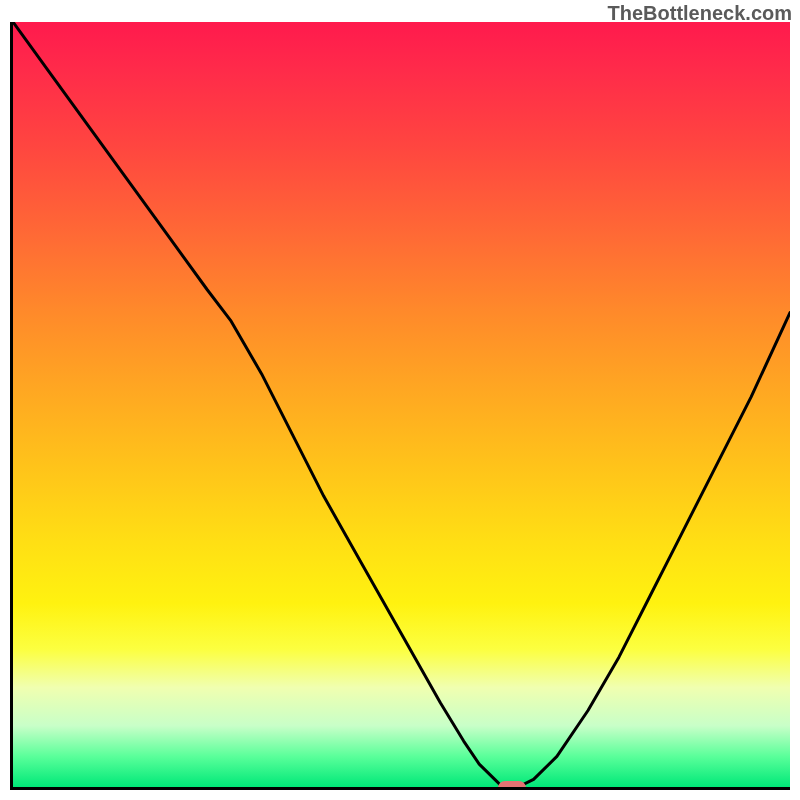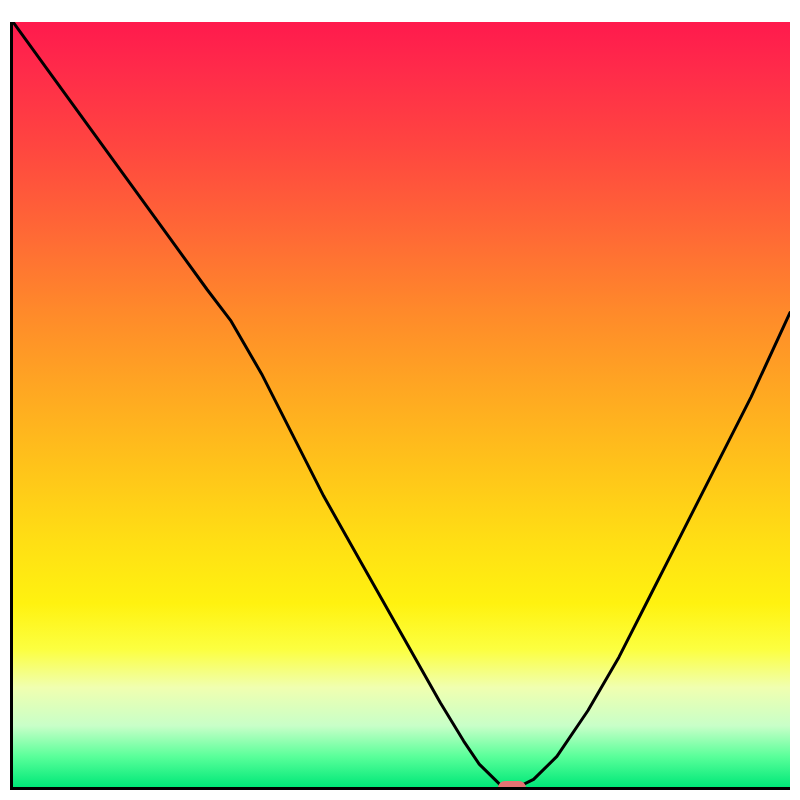--- a/index.html
+++ b/index.html
@@ -64,20 +64,21 @@
     background: #e57373;
     border-radius: 7px;
     transform: translate(-50%, -50%);
   }
 </style>
 </head>
 <body>
 
 <div class="chart-container">
 
+  <div class="watermark">TheBottleneck.com</div>
 
   <div class="plot-frame">
     <div class="gradient-bg"></div>
 
     <svg class="curve-svg" viewBox="0 0 780 768" preserveAspectRatio="none">
       <path id="curve-path" fill="none" stroke="#000" stroke-width="3" stroke-linejoin="round" stroke-linecap="round" d="M0.0 0.0 L39.0 53.8 L78.0 107.5 L117.0 161.3 L156.0 215.0 L195.0 268.8 L218.4 299.5 L249.6 353.3 L280.8 414.7 L312.0 476.2 L351.0 545.3 L390.0 614.4 L429.0 683.5 L452.4 721.9 L468.0 745.0 L483.6 760.3 L491.4 768.0 L507.0 768.0 L522.6 760.3 L546.0 737.3 L577.2 691.2 L608.4 637.4 L639.6 576.0 L670.8 514.6 L702.0 453.1 L741.0 376.3 L780.0 291.8"></path>
     </svg>
 
     <div id="marker" class="marker" style="left: 499.2px; top: 765.696px; background: rgb(229, 115, 115);"></div>
   </div>

